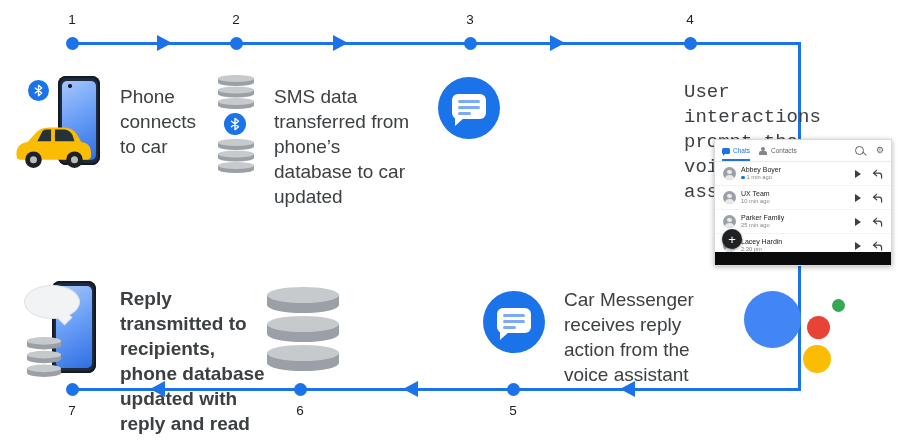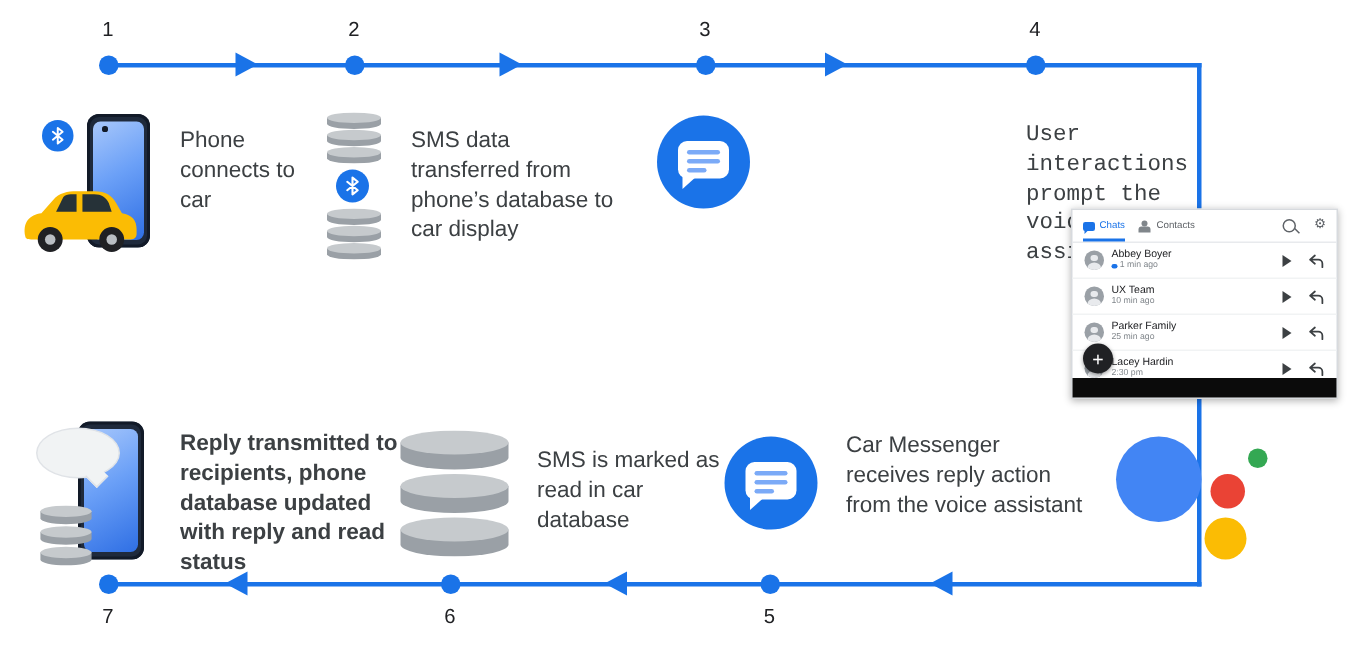--- a/index.html
+++ b/index.html
@@ -9,21 +9,21 @@
   
   .tl-line{position:absolute;background:#1a73e8;z-index:1;}
   .dot{position:absolute;width:13px;height:13px;border-radius:50%;background:#1a73e8;z-index:2;}
   .stepnum{position:absolute;width:26px;text-align:center;font-size:13.5px;color:#202124;z-index:2;}
   .arrow-r{position:absolute;width:0;height:0;border-top:8px solid transparent;
            border-bottom:8px solid transparent;border-left:15px solid #1a73e8;z-index:2;}
   .arrow-l{position:absolute;width:0;height:0;border-top:8px solid transparent;
            border-bottom:8px solid transparent;border-right:15px solid #1a73e8;z-index:2;}
 
   
-  .step-label{position:absolute;font-size:15px;line-height:1.32;color:#3c4043;z-index:2;}
+  .step-label{position:absolute;font-size:19px;line-height:1.32;color:#3c4043;z-index:2;}
 
   
   .phone{position:absolute;background:#1f2a3c;border-radius:8px;z-index:3;box-shadow:inset 0 0 0 2px #121a28;}
   .phone .screen{position:absolute;left:4px;right:4px;top:5px;bottom:5px;border-radius:5px;
                  background:linear-gradient(150deg,#a7c7fb 0%,#6ba0f7 45%,#2f6fe4 100%);}
   .phone .cam{position:absolute;top:8px;left:10px;width:3.5px;height:3.5px;border-radius:50%;background:#121a28;}
 
   
   .bt{position:absolute;border-radius:50%;background:#1a73e8;display:flex;align-items:center;justify-content:center;z-index:4;}
 
@@ -151,21 +151,21 @@
       </g>
     <g transform="translate(0,11.5)">
         <path d="M1,3.5 V7.5 a18,3.5 0 0 0 36,0 V3.5 Z" fill="#9aa0a6"></path>
         <ellipse cx="19" cy="3.5" rx="18" ry="3.5" fill="#c6cacd"></ellipse>
       </g>
     <g transform="translate(0,23)">
         <path d="M1,3.5 V7.5 a18,3.5 0 0 0 36,0 V3.5 Z" fill="#9aa0a6"></path>
         <ellipse cx="19" cy="3.5" rx="18" ry="3.5" fill="#c6cacd"></ellipse>
       </g>
   </svg>
-  <div class="step-label" style="left:274px;top:84px;width:140px;">SMS data transferred from phone’s database to car display</div>
+  <div class="step-label" style="left:274px;top:84px;width:140px;">SMS data transferred from phone’s database to car updated</div>
 
   <div class="msgr" style="left:438px;top:77px;">
     <svg width="62" height="62" viewBox="0 0 62 62">
       <rect x="14" y="17" width="34" height="25" rx="6" fill="#fff"></rect>
       <path d="M17 40 V49 L27 40 Z" fill="#fff"></path>
       <rect x="20" y="23" width="22" height="3" rx="1.5" fill="#7baaf7"></rect>
       <rect x="20" y="29" width="22" height="3" rx="1.5" fill="#7baaf7"></rect>
       <rect x="20" y="35" width="13" height="3" rx="1.5" fill="#7baaf7"></rect>
     </svg>
   </div>
@@ -271,21 +271,20 @@
       </g>
     <g transform="translate(0,29)">
         <path d="M1,8 V18 a36,8 0 0 0 72,0 V8 Z" fill="#9aa0a6"></path>
         <ellipse cx="37" cy="8" rx="36" ry="8" fill="#c6cacd"></ellipse>
       </g>
     <g transform="translate(0,58)">
         <path d="M1,8 V18 a36,8 0 0 0 72,0 V8 Z" fill="#9aa0a6"></path>
         <ellipse cx="37" cy="8" rx="36" ry="8" fill="#c6cacd"></ellipse>
       </g>
   </svg>
-  <div class="step-label" style="left:358px;top:297px;width:124px;">SMS is marked as read in car database</div>
 
   <div class="phone" style="left:52px;top:281px;width:44px;height:92px;">
     <div class="screen"></div>
     <div class="cam"></div>
   </div>
   <div class="bubble" style="left:24px;top:285px;width:54px;height:32px;"></div>
   <svg class="abs" style="left:26px;top:336px;z-index:5;" width="36" height="42" viewBox="0 0 38 42">
     <g>
         <path d="M1,4 V9 a18,4 0 0 0 36,0 V4 Z" fill="#9aa0a6"></path>
         <ellipse cx="19" cy="4" rx="18" ry="4" fill="#c6cacd"></ellipse>

